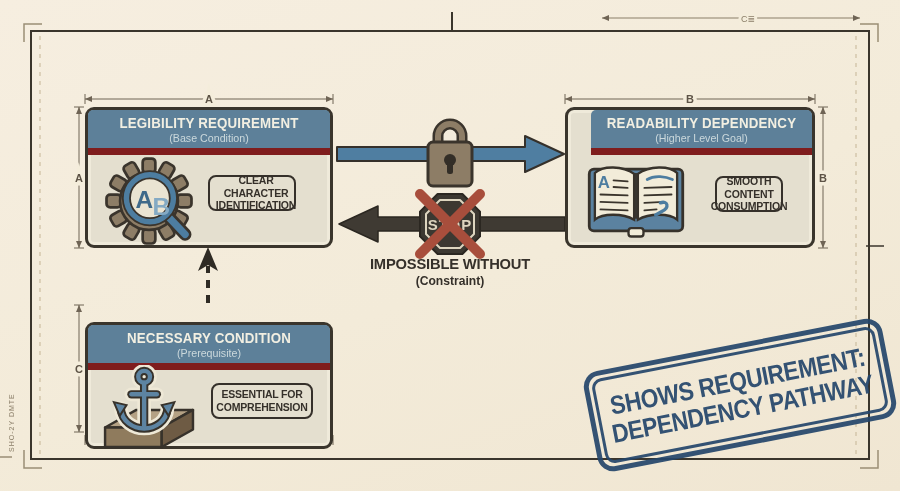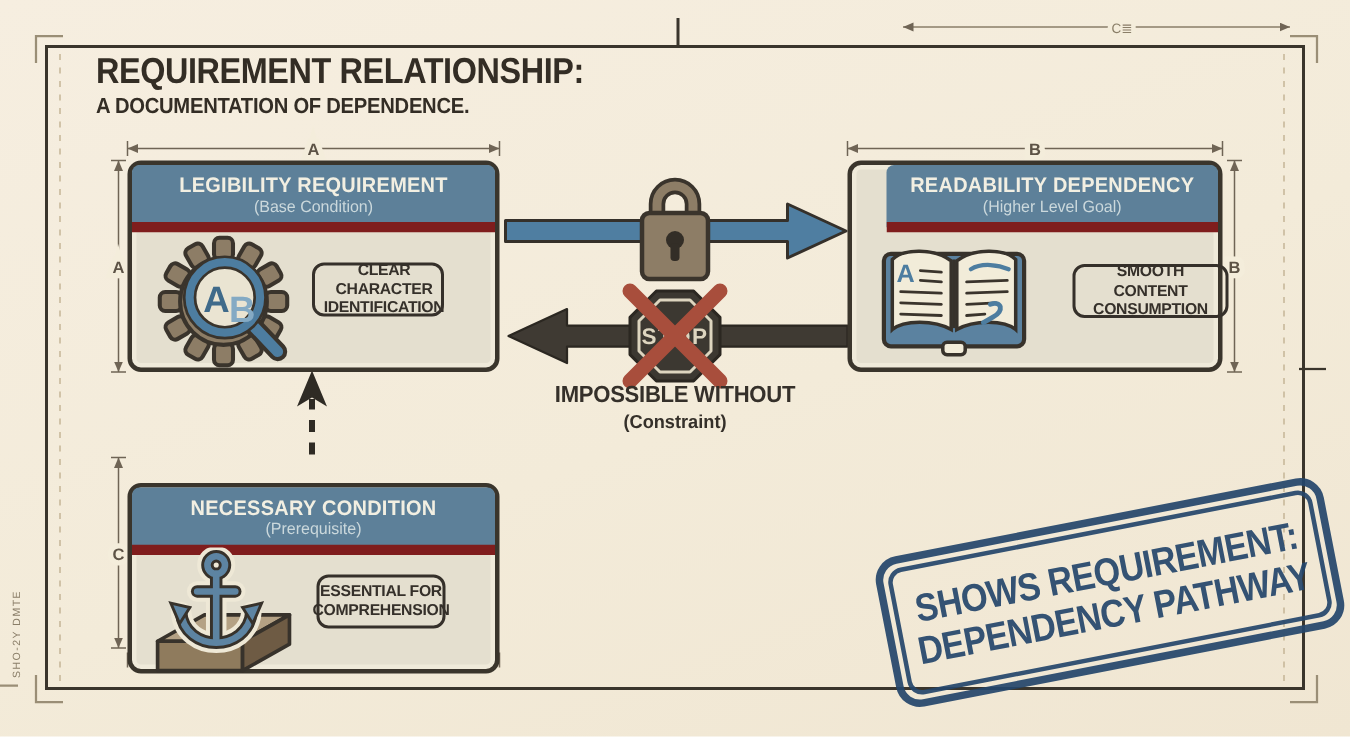--- a/index.html
+++ b/index.html
@@ -167,24 +167,20 @@
     </g>
 
     <g stroke="#35302a" stroke-width="2.5">
       <line x1="222" y1="191" x2="202" y2="191"></line>
       <polygon points="193,191 205,185.5 205,196.5" fill="#35302a" stroke="none"></polygon>
       <line x1="710" y1="192" x2="690" y2="192"></line>
       <polygon points="681,192 693,186.5 693,197.5" fill="#35302a" stroke="none"></polygon>
     </g>
   </svg>
 
-  <div class="title-block">
-    <h1>REQUIREMENT RELATIONSHIP:</h1>
-    <h2>A DOCUMENTATION OF DEPENDENCE.</h2>
-  </div>
 
   <div class="node" style="left:85px;top:107px;width:248px;height:141px;">
     <div class="node-header">
       <div class="node-title">LEGIBILITY REQUIREMENT</div>
       <div class="node-sub">(Base Condition)</div>
     </div>
     <svg class="node-icon" style="left:14px;top:44px;" width="94" height="94" viewBox="-52 -52 104 104">
       <g fill="#8d7d66" stroke="#3a342c" stroke-width="3">
         <rect x="-7" y="-47" width="14" height="16" rx="4"></rect>
         <rect x="-7" y="-47" width="14" height="16" rx="4" transform="rotate(30)"></rect>
@@ -229,21 +225,21 @@
         <line x1="-38" y1="11" x2="-9" y2="12"></line>
         <line x1="9" y1="-12" x2="38" y2="-13"></line>
         <line x1="9" y1="-4" x2="38" y2="-5"></line>
         <line x1="9" y1="4" x2="30" y2="3"></line>
         <line x1="9" y1="12" x2="22" y2="11"></line>
       </g>
       <text x="-41" y="-12" font-size="18" font-weight="bold" fill="#4d7da0">A</text>
       <path d="M 12,-21 C 20,-26 32,-24 39,-21" fill="none" stroke="#4d7da0" stroke-width="3" stroke-linecap="round"></path>
       <path d="M 26,4 c 8,-3 10,5 2,9 l -7,4" fill="none" stroke="#4d7da0" stroke-width="3.5" stroke-linecap="round"></path>
     </svg>
-    <div class="callout" style="left:147px;top:66px;width:104px;height:36px;">SMOOTH CONTENT CONSUMPTION</div>
+    <div class="callout" style="left:147px;top:66px;width:68px;height:36px;">SMOOTH CONTENT CONSUMPTION</div>
   </div>
 
   <div class="node" style="left:85px;top:322px;width:248px;height:127px;">
     <div class="node-header">
       <div class="node-title">NECESSARY CONDITION</div>
       <div class="node-sub">(Prerequisite)</div>
     </div>
     <svg class="node-icon" style="left:8px;top:40px;" width="108" height="84" viewBox="-55 -54 110 86">
       <g stroke="#37322b" stroke-width="2.5" stroke-linejoin="round">
         <polygon points="-46,10 12,10 44,-8 -14,-8" fill="#b4a184"></polygon>
@@ -266,21 +262,21 @@
         <g fill="none" stroke="#5d84a2" stroke-width="4.5" stroke-linecap="round">
           <circle cx="0" cy="-36" r="6"></circle>
           <line x1="0" y1="-30" x2="0" y2="14"></line>
           <line x1="-13" y1="-18" x2="13" y2="-18"></line>
           <path d="M -24,-4 C -23,10 -11,17 0,17 C 11,17 23,10 24,-4"></path>
         </g>
         <polygon points="-31,-10 -18,-7 -25,4" fill="#5d84a2" stroke="#37322b" stroke-width="2"></polygon>
         <polygon points="31,-10 18,-7 25,4" fill="#5d84a2" stroke="#37322b" stroke-width="2"></polygon>
       </g>
     </svg>
-    <div class="callout" style="left:123px;top:58px;width:86px;height:36px;">ESSENTIAL FOR COMPREHENSION</div>
+    <div class="callout" style="left:123px;top:58px;width:102px;height:36px;">ESSENTIAL FOR COMPREHENSION</div>
   </div>
 
   <div class="flow-label main">IMPOSSIBLE WITHOUT</div>
   <div class="flow-label sub">(Constraint)</div>
 
   <div class="stamp">
     <div class="stamp-inner">
       <div class="stamp-line">SHOWS REQUIREMENT:</div>
       <div class="stamp-line">DEPENDENCY PATHWAY</div>
     </div>

